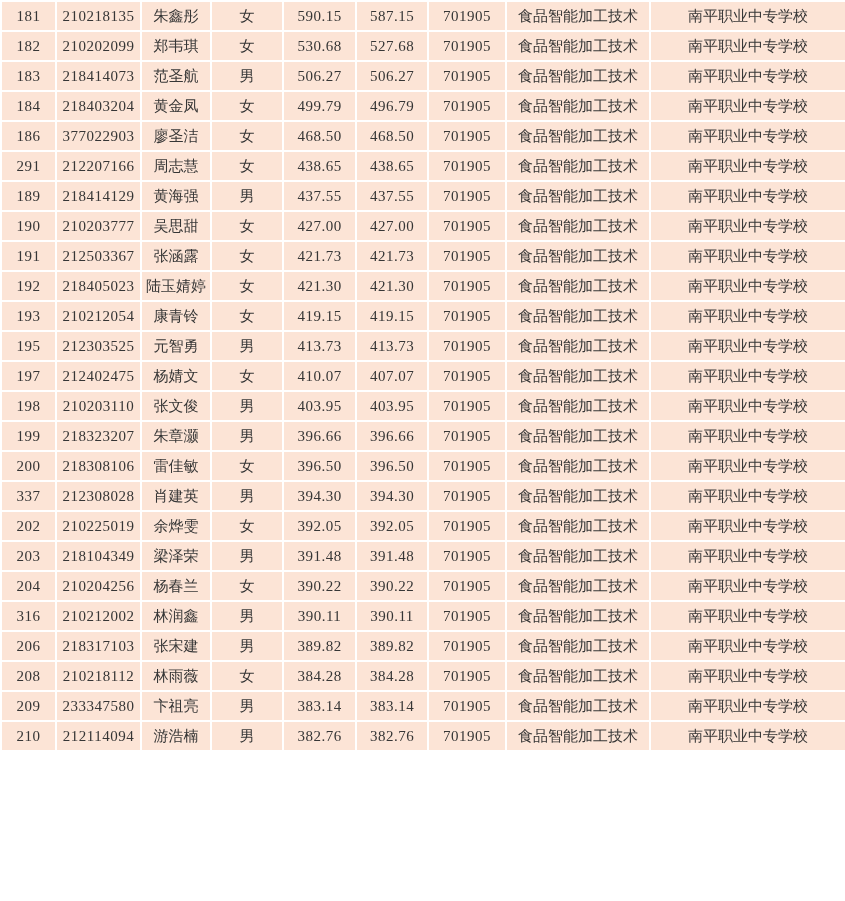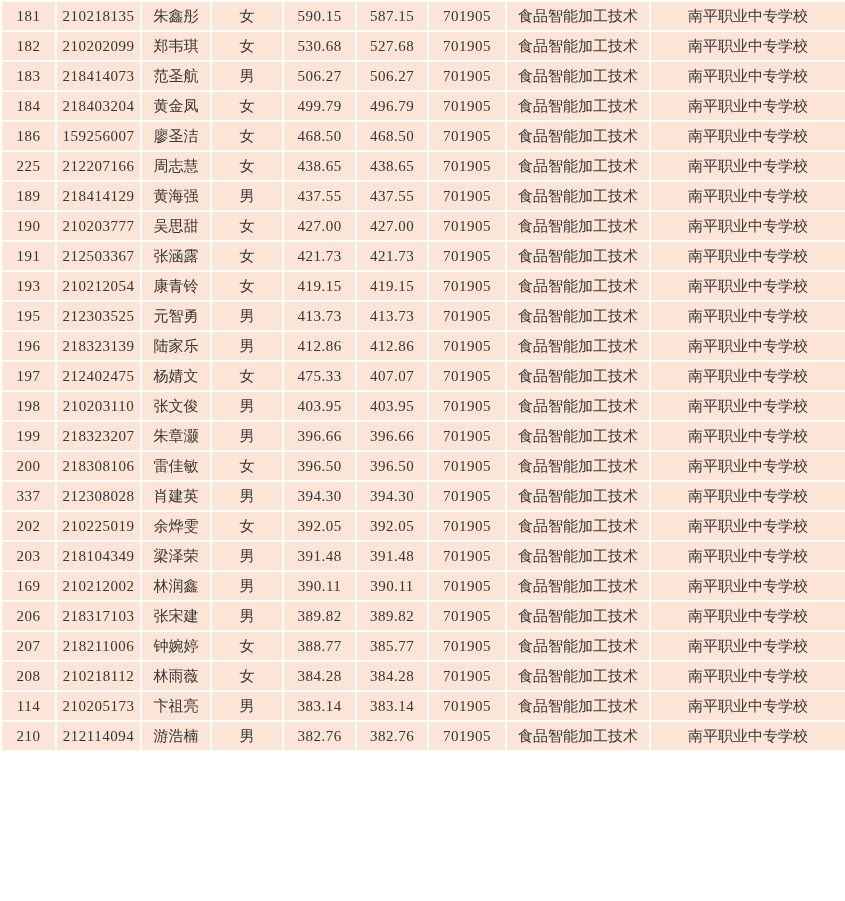--- a/index.html
+++ b/index.html
@@ -95,31 +95,31 @@
     <td>黄金凤</td>
     <td>女</td>
     <td class="num">499.79</td>
     <td class="num">496.79</td>
     <td class="num">701905</td>
     <td>食品智能加工技术</td>
     <td>南平职业中专学校</td>
   </tr>
         <tr>
     <td class="num">186</td>
-    <td class="num">159256007</td>
+    <td class="num">377022903</td>
     <td>廖圣洁</td>
     <td>女</td>
     <td class="num">468.50</td>
     <td class="num">468.50</td>
     <td class="num">701905</td>
     <td>食品智能加工技术</td>
     <td>南平职业中专学校</td>
   </tr>
         <tr>
-    <td class="num">225</td>
+    <td class="num">291</td>
     <td class="num">212207166</td>
     <td>周志慧</td>
     <td>女</td>
     <td class="num">438.65</td>
     <td class="num">438.65</td>
     <td class="num">701905</td>
     <td>食品智能加工技术</td>
     <td>南平职业中专学校</td>
   </tr>
         <tr>
@@ -149,20 +149,31 @@
     <td class="num">212503367</td>
     <td>张涵露</td>
     <td>女</td>
     <td class="num">421.73</td>
     <td class="num">421.73</td>
     <td class="num">701905</td>
     <td>食品智能加工技术</td>
     <td>南平职业中专学校</td>
   </tr>
         <tr>
+    <td class="num">192</td>
+    <td class="num">218405023</td>
+    <td>陆玉婧婷</td>
+    <td>女</td>
+    <td class="num">421.30</td>
+    <td class="num">421.30</td>
+    <td class="num">701905</td>
+    <td>食品智能加工技术</td>
+    <td>南平职业中专学校</td>
+  </tr>
+        <tr>
     <td class="num">193</td>
     <td class="num">210212054</td>
     <td>康青铃</td>
     <td>女</td>
     <td class="num">419.15</td>
     <td class="num">419.15</td>
     <td class="num">701905</td>
     <td>食品智能加工技术</td>
     <td>南平职业中专学校</td>
   </tr>
@@ -171,36 +182,25 @@
     <td class="num">212303525</td>
     <td>元智勇</td>
     <td>男</td>
     <td class="num">413.73</td>
     <td class="num">413.73</td>
     <td class="num">701905</td>
     <td>食品智能加工技术</td>
     <td>南平职业中专学校</td>
   </tr>
         <tr>
-    <td class="num">196</td>
-    <td class="num">218323139</td>
-    <td>陆家乐</td>
-    <td>男</td>
-    <td class="num">412.86</td>
-    <td class="num">412.86</td>
-    <td class="num">701905</td>
-    <td>食品智能加工技术</td>
-    <td>南平职业中专学校</td>
-  </tr>
-        <tr>
     <td class="num">197</td>
     <td class="num">212402475</td>
     <td>杨婧文</td>
     <td>女</td>
-    <td class="num">475.33</td>
+    <td class="num">410.07</td>
     <td class="num">407.07</td>
     <td class="num">701905</td>
     <td>食品智能加工技术</td>
     <td>南平职业中专学校</td>
   </tr>
         <tr>
     <td class="num">198</td>
     <td class="num">210203110</td>
     <td>张文俊</td>
     <td>男</td>
@@ -259,21 +259,32 @@
     <td class="num">218104349</td>
     <td>梁泽荣</td>
     <td>男</td>
     <td class="num">391.48</td>
     <td class="num">391.48</td>
     <td class="num">701905</td>
     <td>食品智能加工技术</td>
     <td>南平职业中专学校</td>
   </tr>
         <tr>
-    <td class="num">169</td>
+    <td class="num">204</td>
+    <td class="num">210204256</td>
+    <td>杨春兰</td>
+    <td>女</td>
+    <td class="num">390.22</td>
+    <td class="num">390.22</td>
+    <td class="num">701905</td>
+    <td>食品智能加工技术</td>
+    <td>南平职业中专学校</td>
+  </tr>
+        <tr>
+    <td class="num">316</td>
     <td class="num">210212002</td>
     <td>林润鑫</td>
     <td>男</td>
     <td class="num">390.11</td>
     <td class="num">390.11</td>
     <td class="num">701905</td>
     <td>食品智能加工技术</td>
     <td>南平职业中专学校</td>
   </tr>
         <tr>
@@ -281,44 +292,33 @@
     <td class="num">218317103</td>
     <td>张宋建</td>
     <td>男</td>
     <td class="num">389.82</td>
     <td class="num">389.82</td>
     <td class="num">701905</td>
     <td>食品智能加工技术</td>
     <td>南平职业中专学校</td>
   </tr>
         <tr>
-    <td class="num">207</td>
-    <td class="num">218211006</td>
-    <td>钟婉婷</td>
-    <td>女</td>
-    <td class="num">388.77</td>
-    <td class="num">385.77</td>
-    <td class="num">701905</td>
-    <td>食品智能加工技术</td>
-    <td>南平职业中专学校</td>
-  </tr>
-        <tr>
     <td class="num">208</td>
     <td class="num">210218112</td>
     <td>林雨薇</td>
     <td>女</td>
     <td class="num">384.28</td>
     <td class="num">384.28</td>
     <td class="num">701905</td>
     <td>食品智能加工技术</td>
     <td>南平职业中专学校</td>
   </tr>
         <tr>
-    <td class="num">114</td>
-    <td class="num">210205173</td>
+    <td class="num">209</td>
+    <td class="num">233347580</td>
     <td>卞祖亮</td>
     <td>男</td>
     <td class="num">383.14</td>
     <td class="num">383.14</td>
     <td class="num">701905</td>
     <td>食品智能加工技术</td>
     <td>南平职业中专学校</td>
   </tr>
         <tr>
     <td class="num">210</td>

